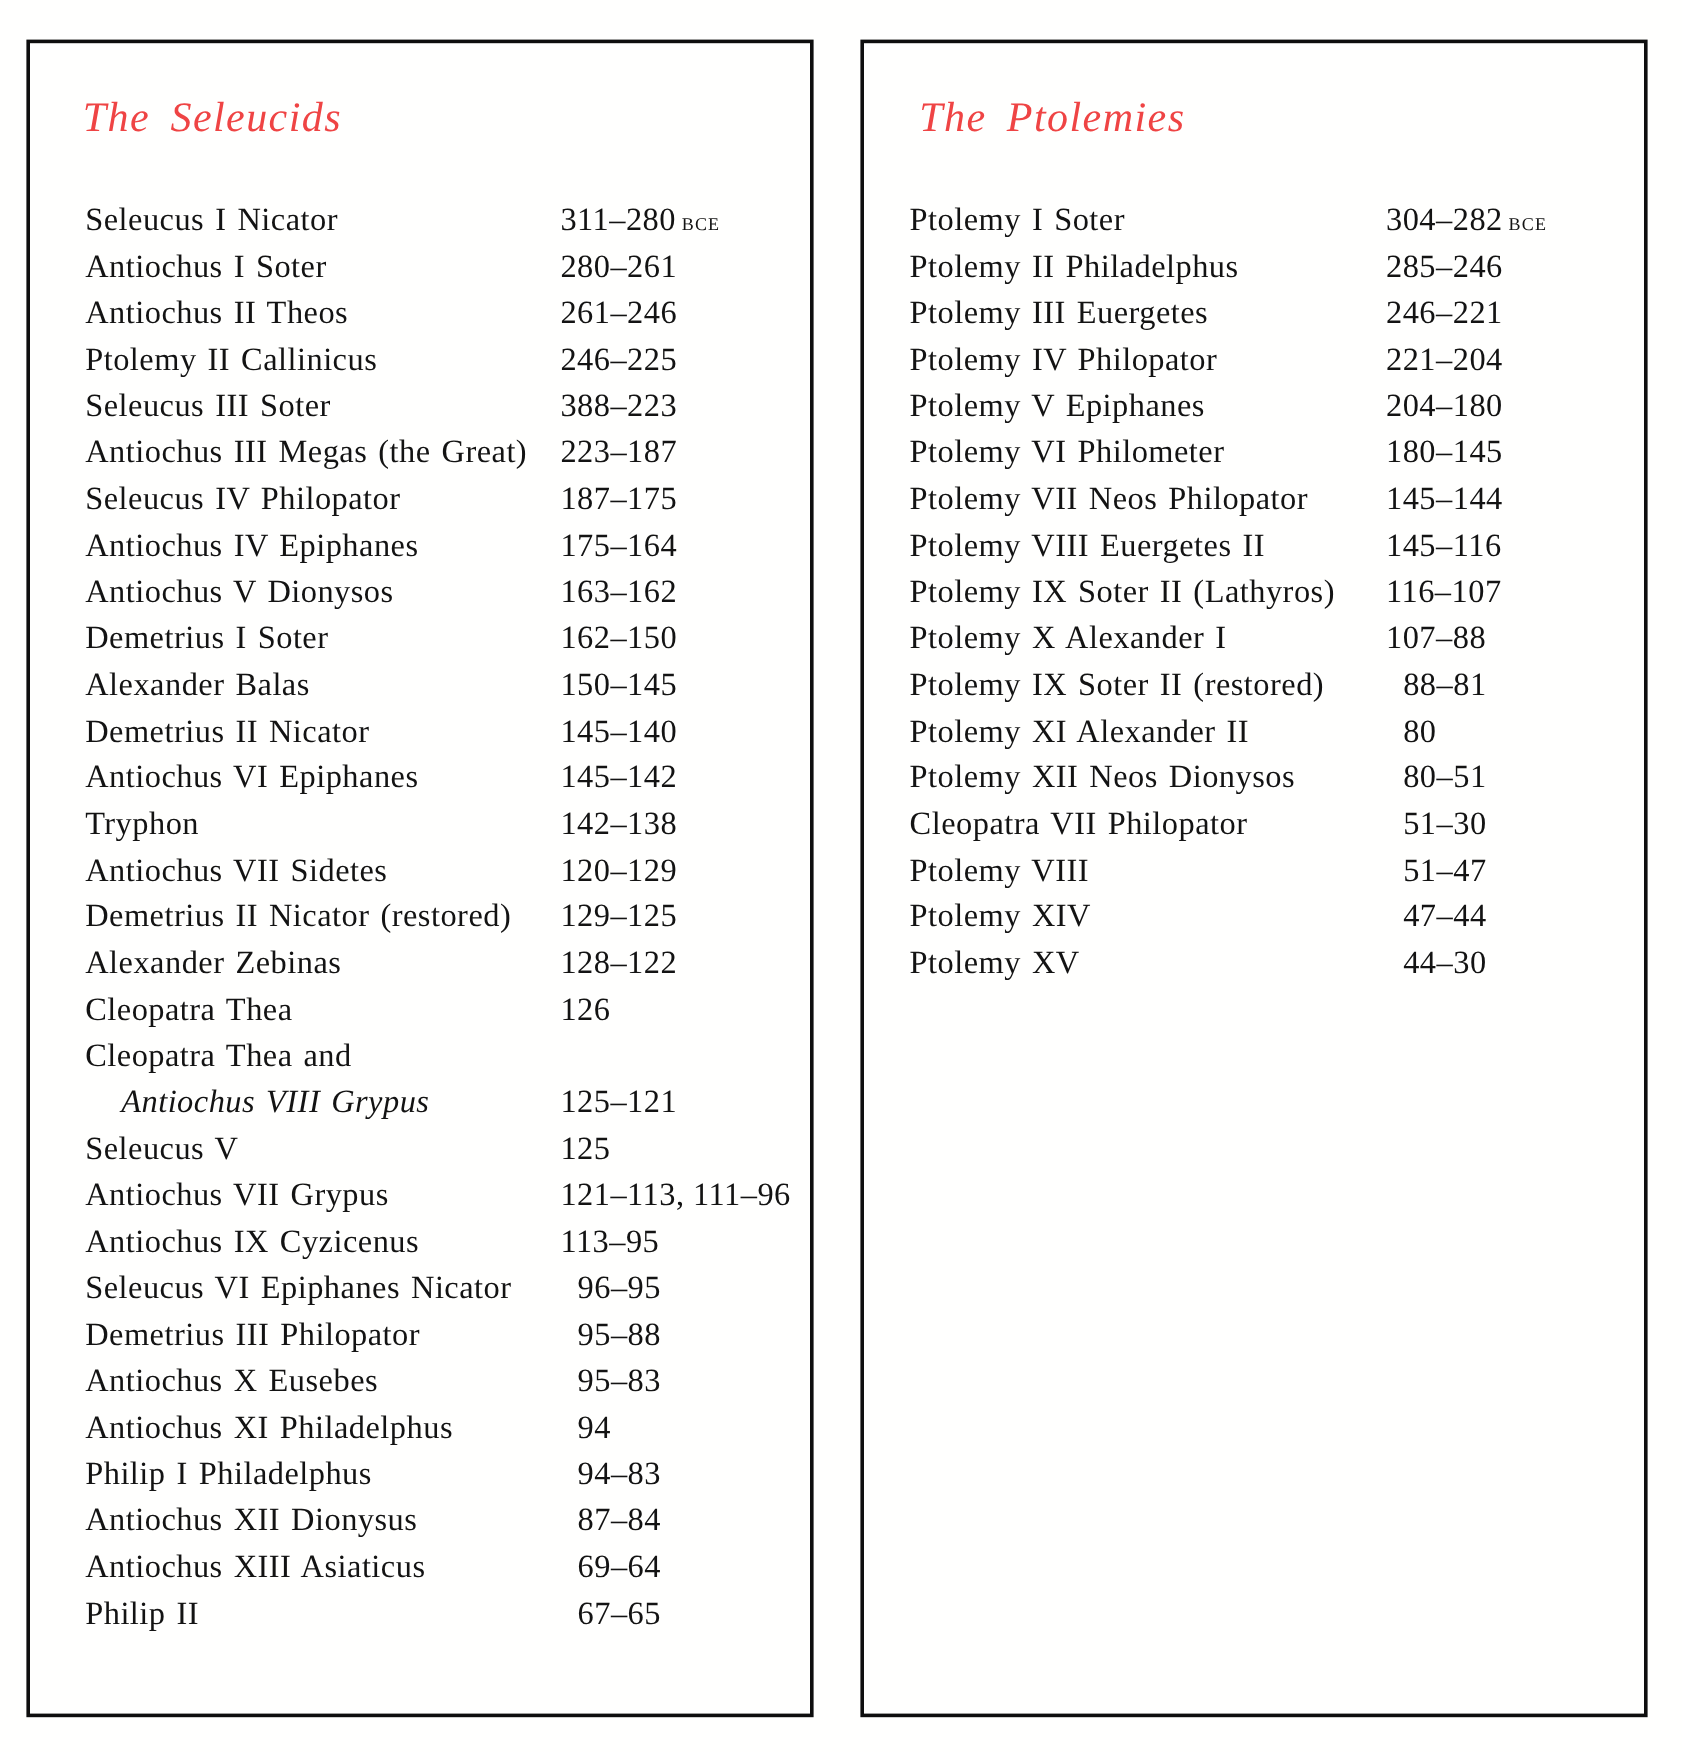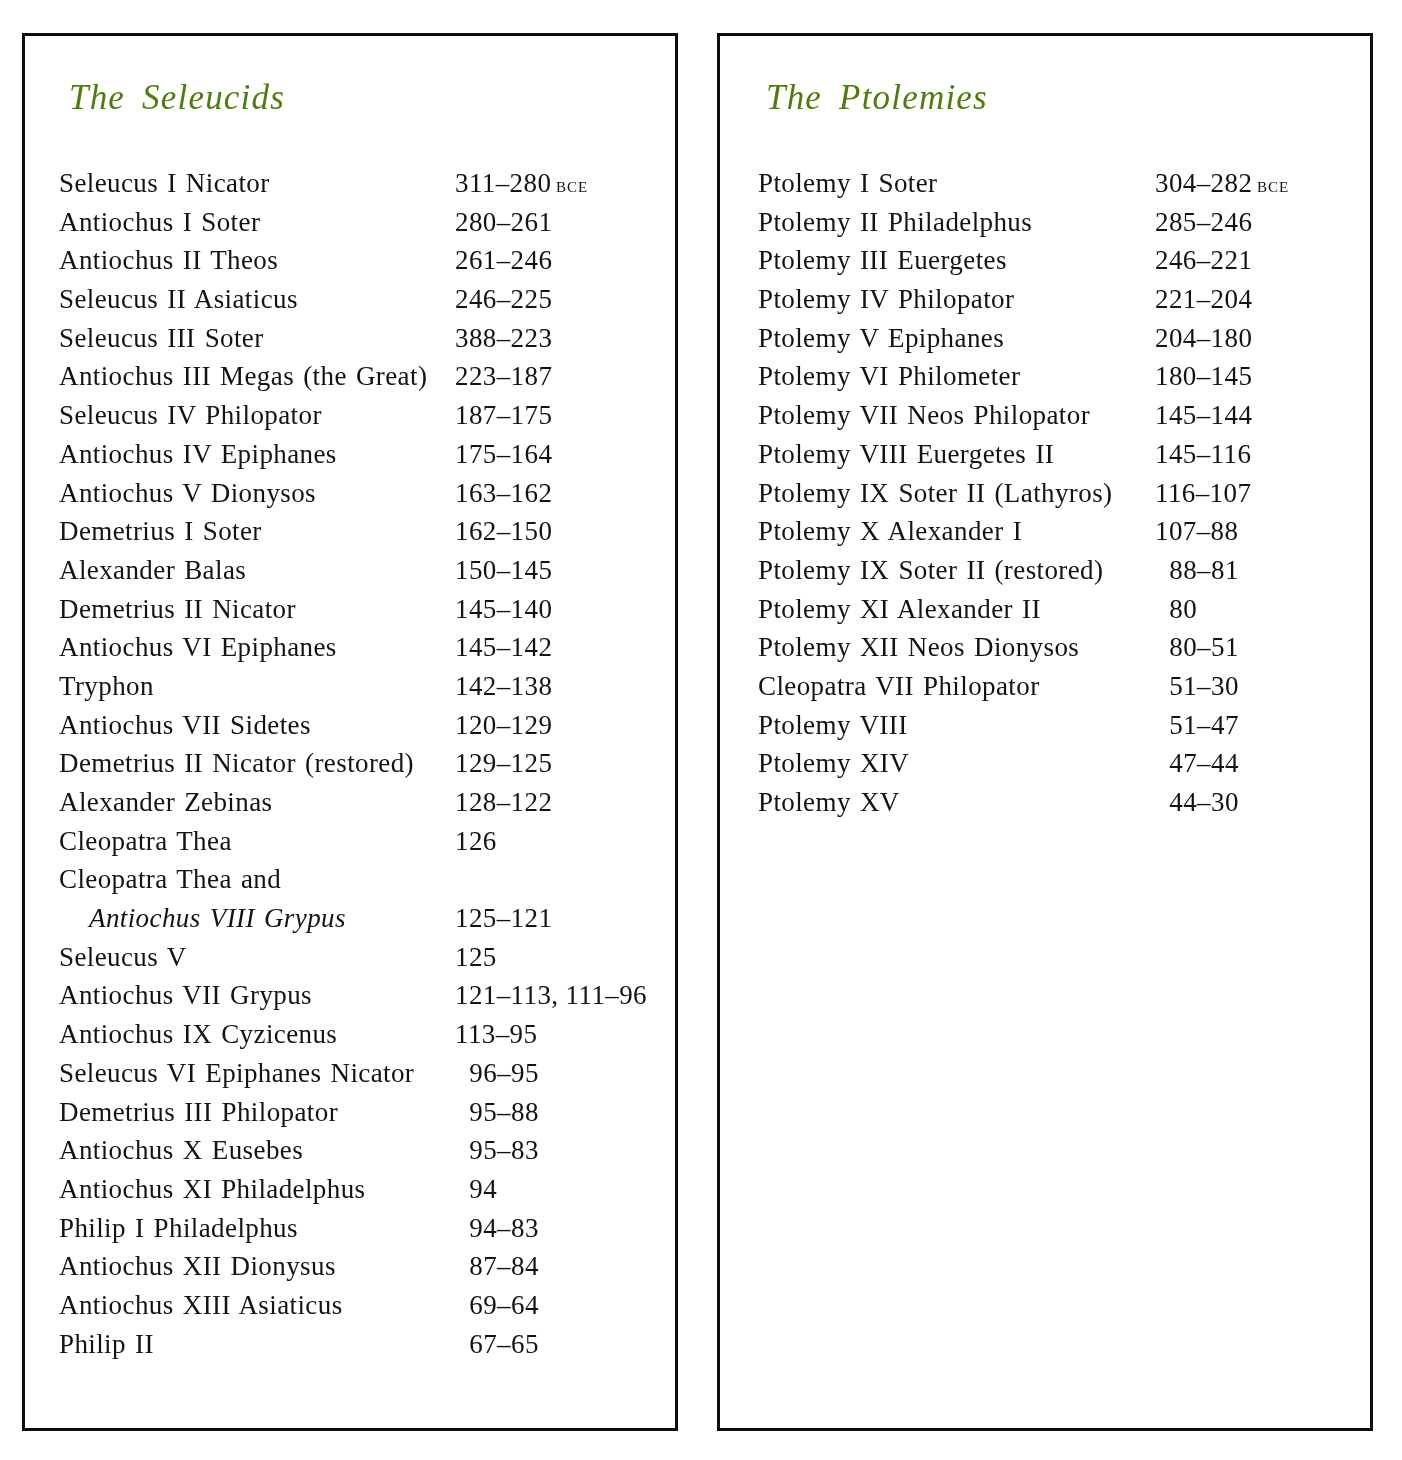--- a/index.html
+++ b/index.html
@@ -27,25 +27,25 @@
   }
   .panel.left  { left: 22px; }
   .panel.right { left: 717px; }
   .panel-title {
     margin: 42px 0 0 44px;
     font-size: 35px;
     font-style: italic;
     font-weight: normal;
     letter-spacing: 1.2px;
     word-spacing: 7px;
-    color: #4d7c0f;
+    color: #ef4444;
   }
   .panel.right .panel-title { margin-left: 46px; }
   .rows {
-    margin: 46px 0 0 34px;
+    margin: 46px 0 0 46px;
   }
   .panel.right .rows { margin-left: 38px; }
   .row {
     position: relative;
     height: 38.7px;
     line-height: 38.7px;
     font-size: 27px;
   }
   .row .name {
     letter-spacing: 0.4px;
@@ -70,21 +70,21 @@
 <body>
 
 <div class="page">
 
   <section class="panel left">
     <h2 class="panel-title">The Seleucids</h2>
     <div class="rows">
         <div class="row"><span class="name">Seleucus I Nicator</span><span class="date">311–280<span class="era"> BCE</span></span></div>
         <div class="row"><span class="name">Antiochus I Soter</span><span class="date">280–261</span></div>
         <div class="row"><span class="name">Antiochus II Theos</span><span class="date">261–246</span></div>
-        <div class="row"><span class="name">Seleucus II Asiaticus</span><span class="date">246–225</span></div>
+        <div class="row"><span class="name">Ptolemy II Callinicus</span><span class="date">246–225</span></div>
         <div class="row"><span class="name">Seleucus III Soter</span><span class="date">388–223</span></div>
         <div class="row"><span class="name">Antiochus III Megas (the Great)</span><span class="date">223–187</span></div>
         <div class="row"><span class="name">Seleucus IV Philopator</span><span class="date">187–175</span></div>
         <div class="row"><span class="name">Antiochus IV Epiphanes</span><span class="date">175–164</span></div>
         <div class="row"><span class="name">Antiochus V Dionysos</span><span class="date">163–162</span></div>
         <div class="row"><span class="name">Demetrius I Soter</span><span class="date">162–150</span></div>
         <div class="row"><span class="name">Alexander Balas</span><span class="date">150–145</span></div>
         <div class="row"><span class="name">Demetrius II Nicator</span><span class="date">145–140</span></div>
         <div class="row"><span class="name">Antiochus VI Epiphanes</span><span class="date">145–142</span></div>
         <div class="row"><span class="name">Tryphon</span><span class="date">142–138</span></div>

